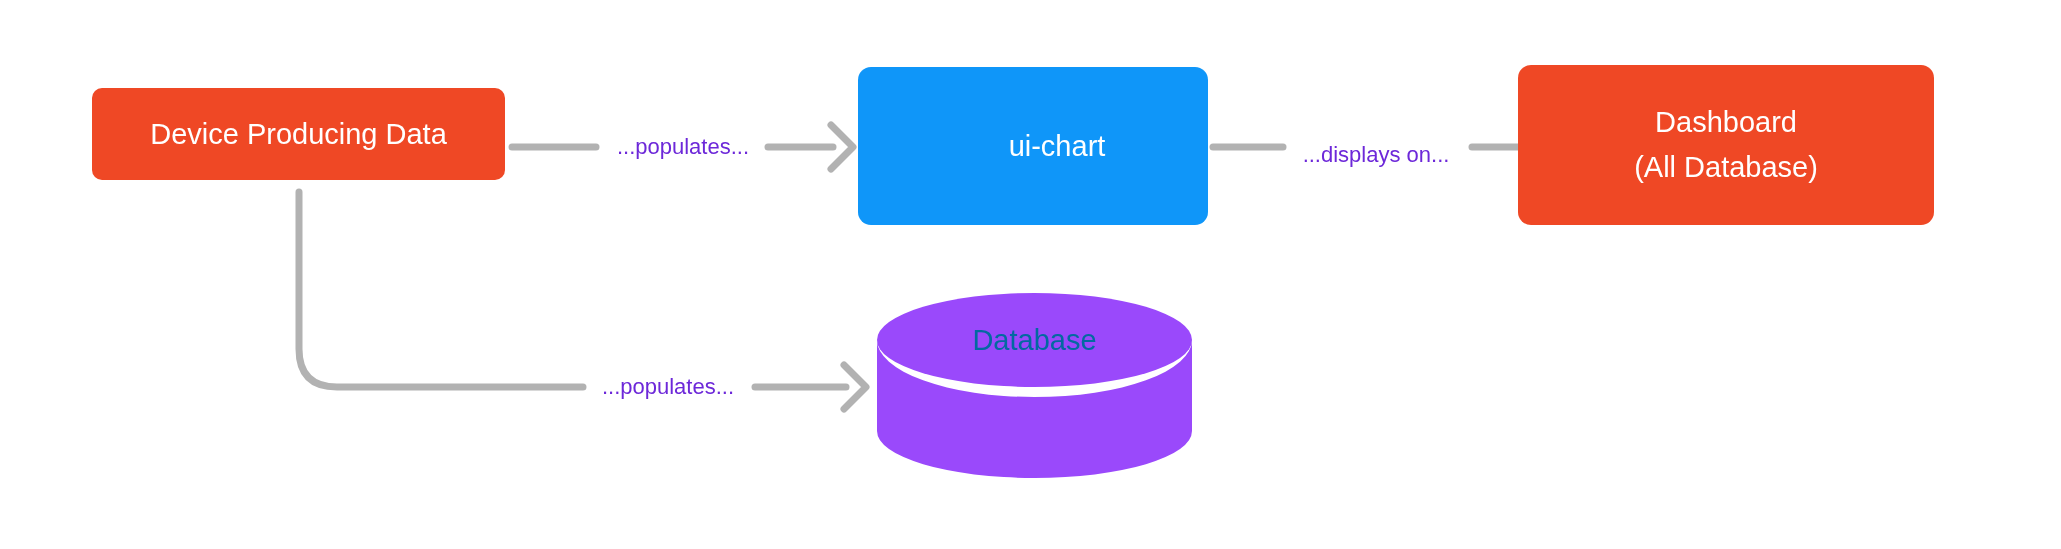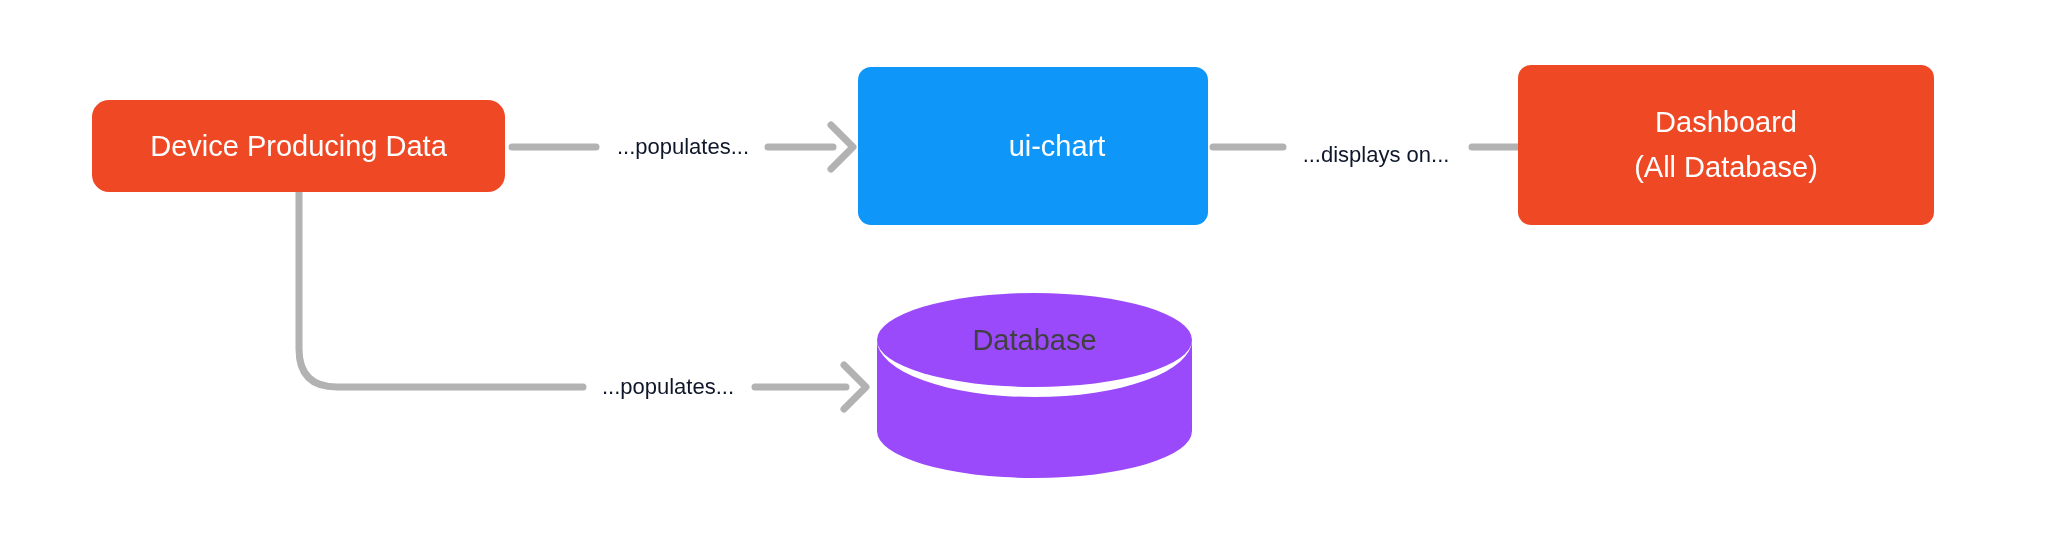--- a/index.html
+++ b/index.html
@@ -28,24 +28,24 @@
     flex-direction: column;
     align-items: center;
     justify-content: center;
     color: #FFFFFF;
     font-size: 29px;
     font-weight: 500;
     text-align: center;
     box-sizing: border-box;
   }
   .node-device {
-    left: 92px;  top: 100px;
+    left: 92px;  top: 88px;
     width: 413px; height: 92px;
     background: #EF4825;
-    border-radius: 17px;
+    border-radius: 10px;
   }
   .node-ui-chart {
     left: 858px; top: 67px;
     width: 350px; height: 158px;
     background: #0F96F9;
     border-radius: 13px;
     padding-left: 48px;
   }
   .node-dashboard {
     left: 1518px; top: 65px;
@@ -54,28 +54,28 @@
     border-radius: 13px;
     line-height: 45px;
   }
   .node-database-label {
     position: absolute;
     left: 877px; top: 293px;
     width: 315px; height: 94px;
     display: flex;
     align-items: center;
     justify-content: center;
-    color: #404040;
+    color: #0369a1;
     font-size: 29px;
     font-weight: 500;
   }
   .edge-label {
     position: absolute;
     transform: translate(-50%, -50%);
-    color: #0f172a;
+    color: #6d28d9;
     font-size: 22px;
     font-weight: 500;
     white-space: nowrap;
   }
   .edge-label-1 { left: 683px;  top: 147px; }
   .edge-label-2 { left: 1376px; top: 147px; margin-top: 8px; }
   .edge-label-3 { left: 668px;  top: 387px; }
 </style>
 </head>
 <body>

